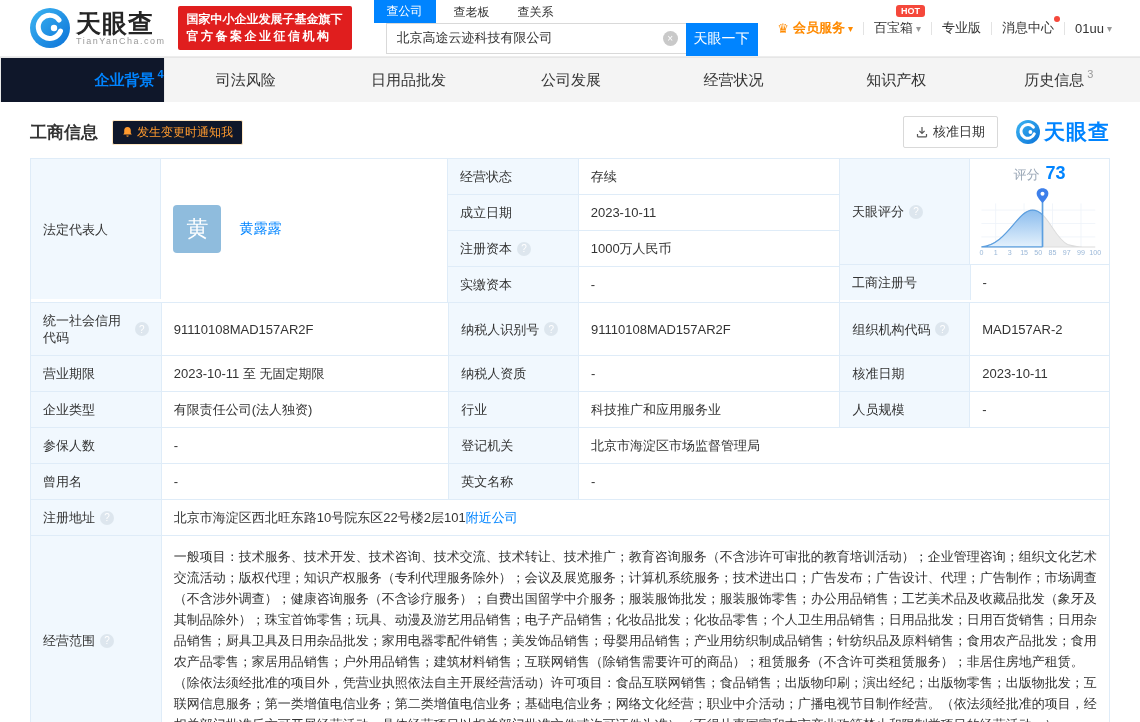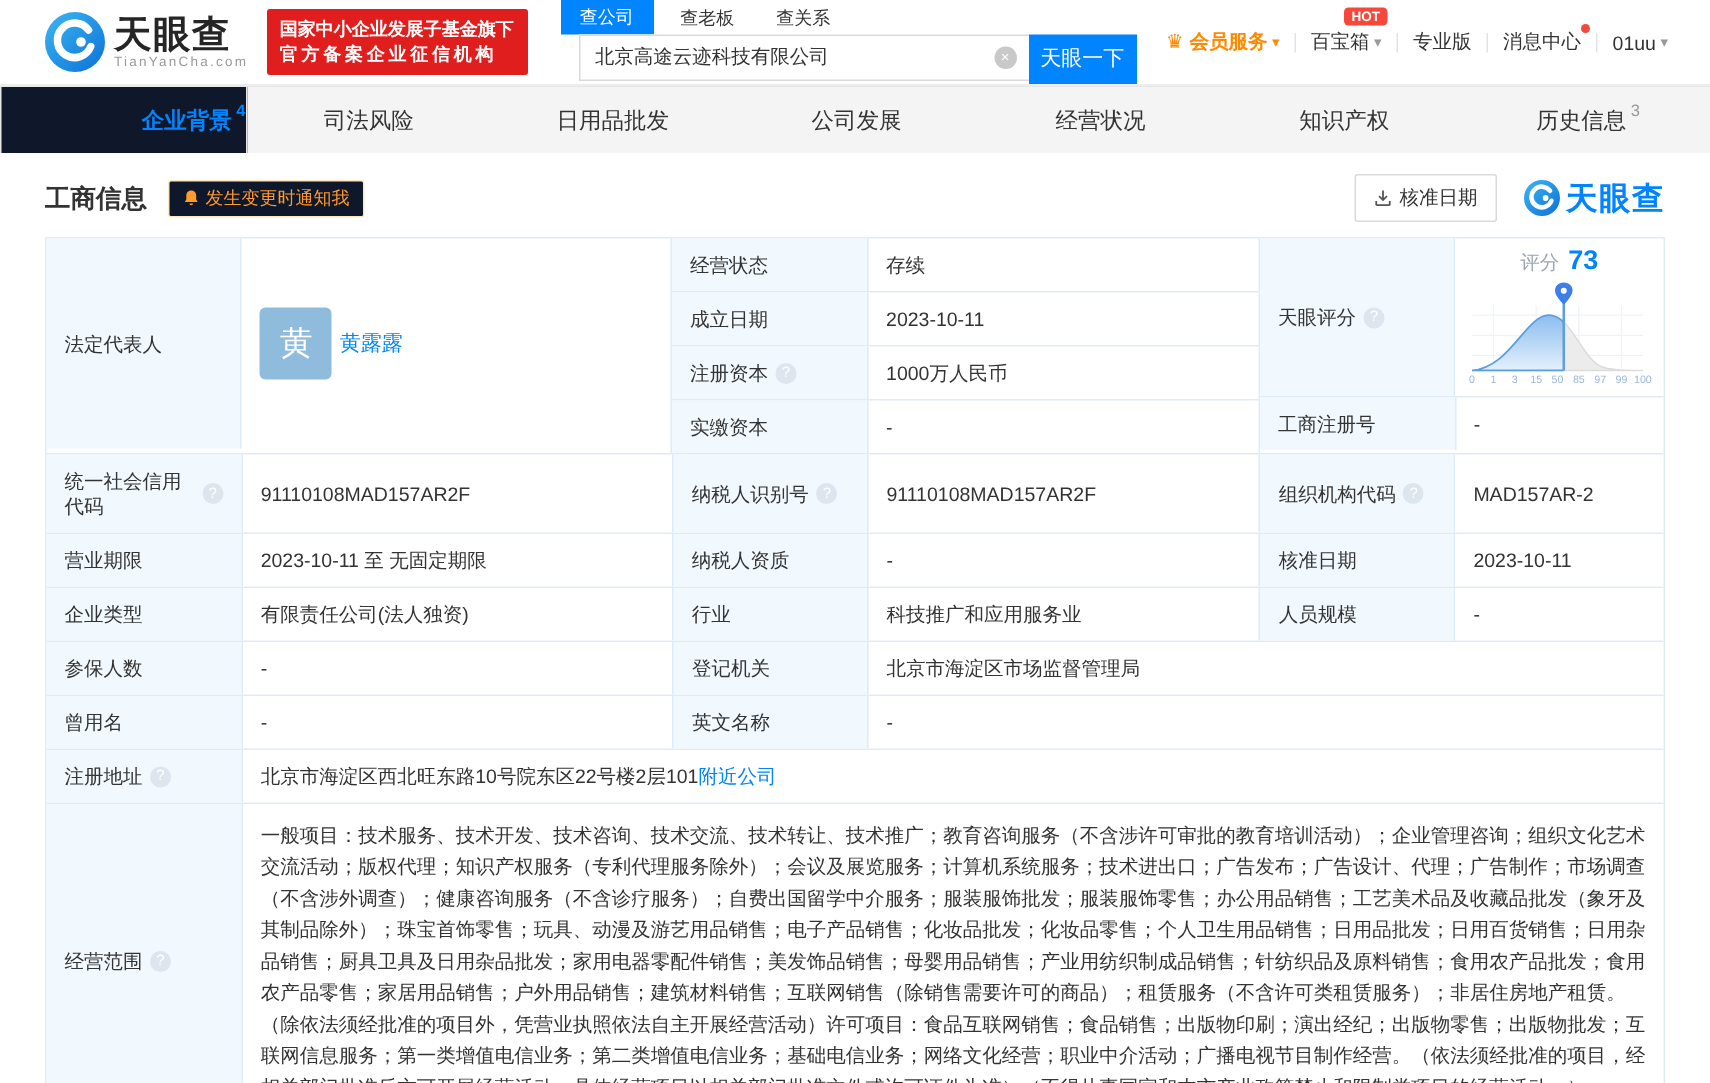--- a/index.html
+++ b/index.html
@@ -59,21 +59,21 @@
   .cell { display:flex; align-items:center; padding:4px 12px; min-height:35px; font-size:13px; color:#333; }
   .bl { border-left:1px solid #dfecf8; }
   .lab { background:#f1f8fe; }
   .w130{width:130px;} .w288{width:288px;} .w262{width:262px;} .w140{width:140px;}
   .w392{width:392px;} .w270{width:270px;} .w532{width:532px;} .w950{width:950px;}
   .h35{height:35px;} .h52{height:52px;} .h140{height:140px;} .h105{height:105px;}
   .q { display:inline-flex; align-items:center; justify-content:center; width:14px; height:14px; border-radius:50%; background:#dde6ee; color:#fff; font-size:10px; margin-left:5px; cursor:pointer; flex:none; }
   .labwrap { line-height:17px; }
   .avatar { width:48px; height:48px; border-radius:4px; background:#8fbcdd; color:#fff; font-size:22px; display:flex; align-items:center; justify-content:center; cursor:pointer; }
   .bluelink { color:#0084ff; cursor:pointer; }
-  .repname { margin-left:5px; font-size:14px; }
+  .repname { margin-left:18px; font-size:14px; }
   .subcol { display:flex; flex-direction:column; }
   .subrow { display:flex; }
   .scorebox { display:flex; }
   .chartcell { width:140px; padding:4px 6px 0; }
   .scorecap { text-align:center; line-height:20px; }
   .scorecap .cap { color:#9aa7b6; font-size:13px; }
   .scorecap .val { color:#0084ff; font-size:18px; font-weight:bold; margin-left:6px; }
   .scope-val { display:block; padding:10px 12px; line-height:21px; }
   .addr-link { margin-left:0; }
   svg text { font-family:"Liberation Sans","DejaVu Sans",sans-serif; }

